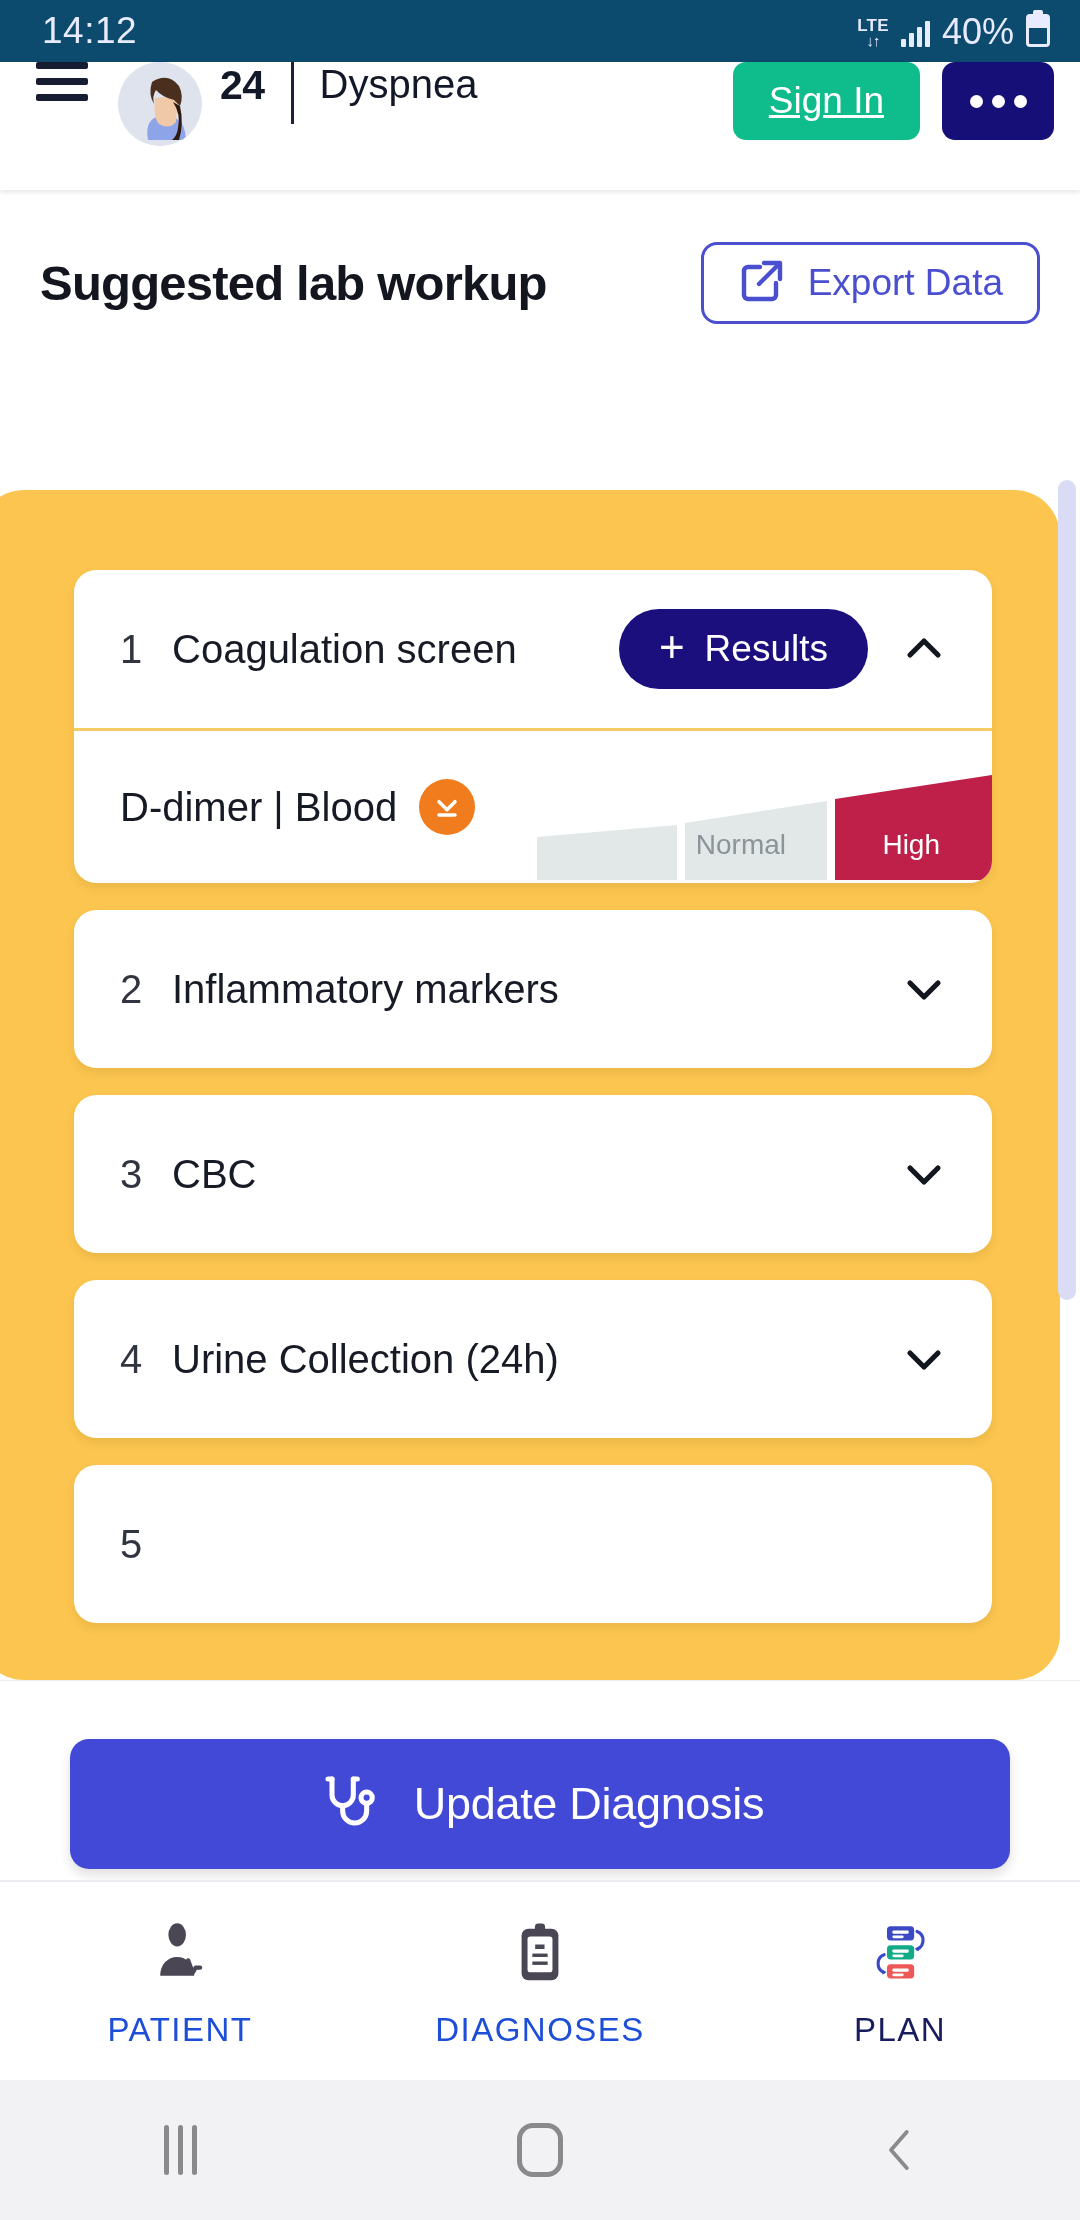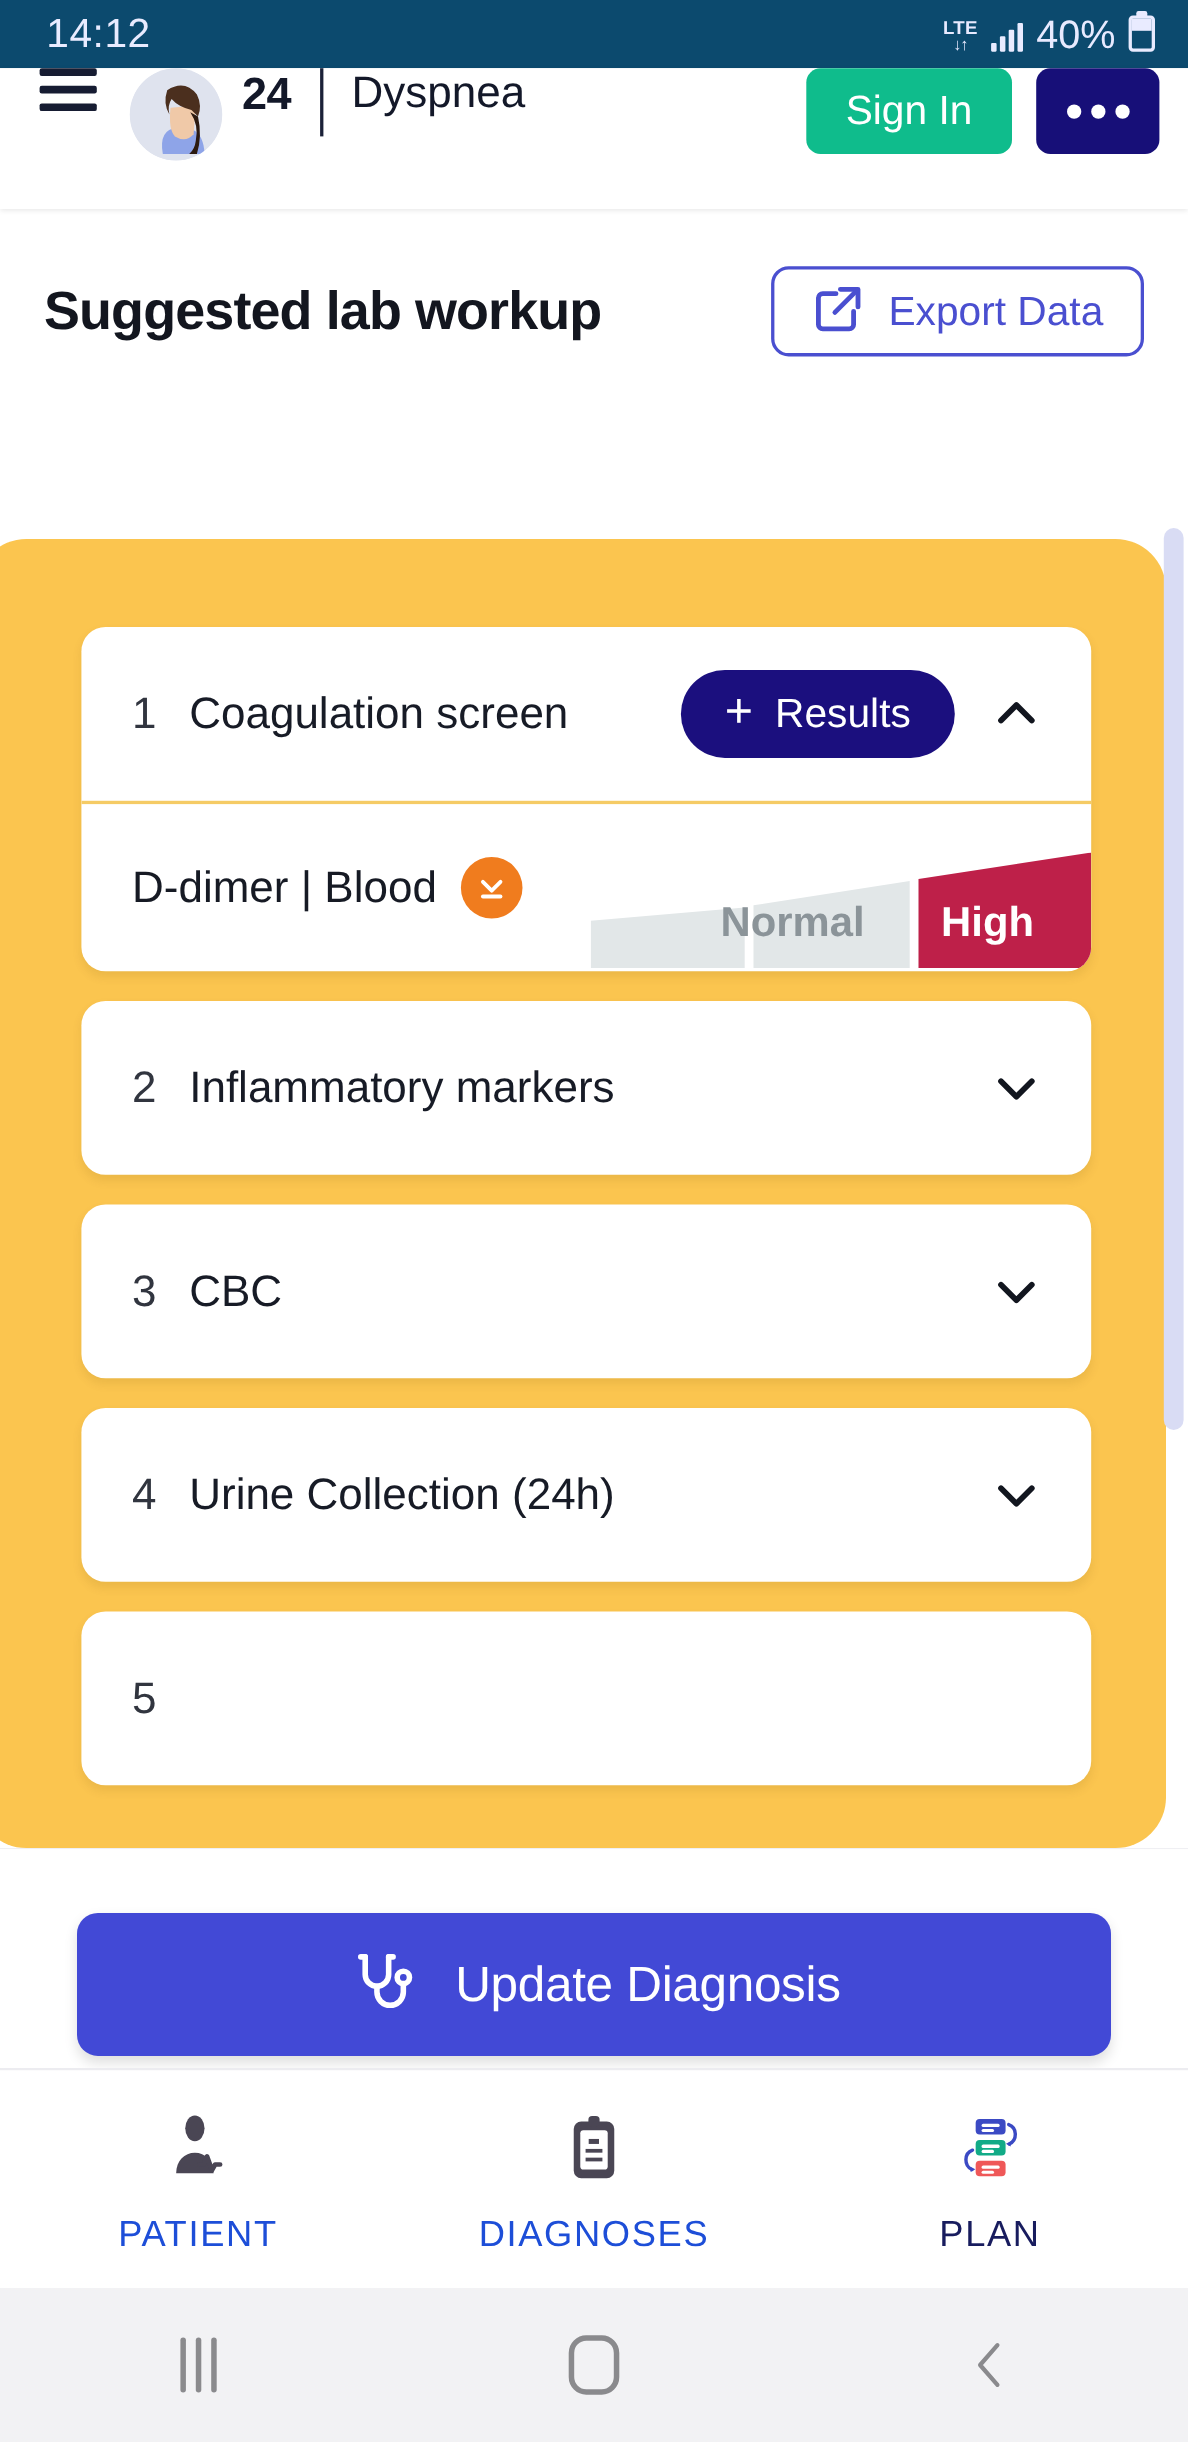--- a/index.html
+++ b/index.html
@@ -53,21 +53,21 @@
   #avatar {
     width:84px; height:84px; border-radius:50%; background:#dfe3ee;
     margin-left:30px; flex:0 0 auto; overflow:hidden; position:relative;
   }
   #patient-count { font-size:41px; font-weight:700; color:#131829; margin-left:18px; letter-spacing:-.5px; }
   #header-divider { width:3px; height:62px; background:#1b2138; margin:0 26px; flex:0 0 auto; }
   #complaint { font-size:40px; color:#131829; font-weight:400; white-space:nowrap; }
   #signin-btn {
     margin-left:auto; background:#0fbc8c; color:#ffffff;
     font-size:37px; border:none; border-radius:13px;
-    padding:0 36px; height:78px; line-height:78px; cursor:pointer; white-space:nowrap;
+    padding:0 36px; height:78px; line-height:78px; cursor:pointer; white-space:nowrap;text-decoration:underline;
   }
   #more-btn {
     margin-left:22px; background:#170f78; color:#fff; border:none;
     border-radius:13px; width:112px; height:78px; cursor:pointer;
     display:flex; align-items:center; justify-content:center; gap:9px;
   }
   #more-btn i { width:13px; height:13px; border-radius:50%; background:#fff; display:block; }
 
   
   #scroll-area {
@@ -124,21 +124,21 @@
   .dl-badge {
     width:56px; height:56px; border-radius:50%; background:#f07c1e;
     margin-left:22px; display:flex; align-items:center; justify-content:center;
     flex:0 0 auto; cursor:pointer;
   }
   .gauge {
     margin-left:auto; height:100%; width:455px; position:relative;
     display:flex; align-items:flex-end;
   }
   .gauge svg { position:absolute; right:0; bottom:0; }
-  .gauge-lbl { position:absolute; bottom:22px; font-size:38px; white-space:nowrap;font-weight:bold; }
+  .gauge-lbl { position:absolute; bottom:22px; font-size:28px; white-space:nowrap; }
   #gauge-normal { color:#8b9499; right:206px; }
   #gauge-high { color:#ffffff; right:52px; }
 
   
   #cta-zone {
     position:absolute; left:0; top:1680px; width:1080px; height:200px;
     background:#ffffff; display:flex; align-items:center; justify-content:center;
     border-top:1px solid #efeff3;
   }
   #update-btn {

